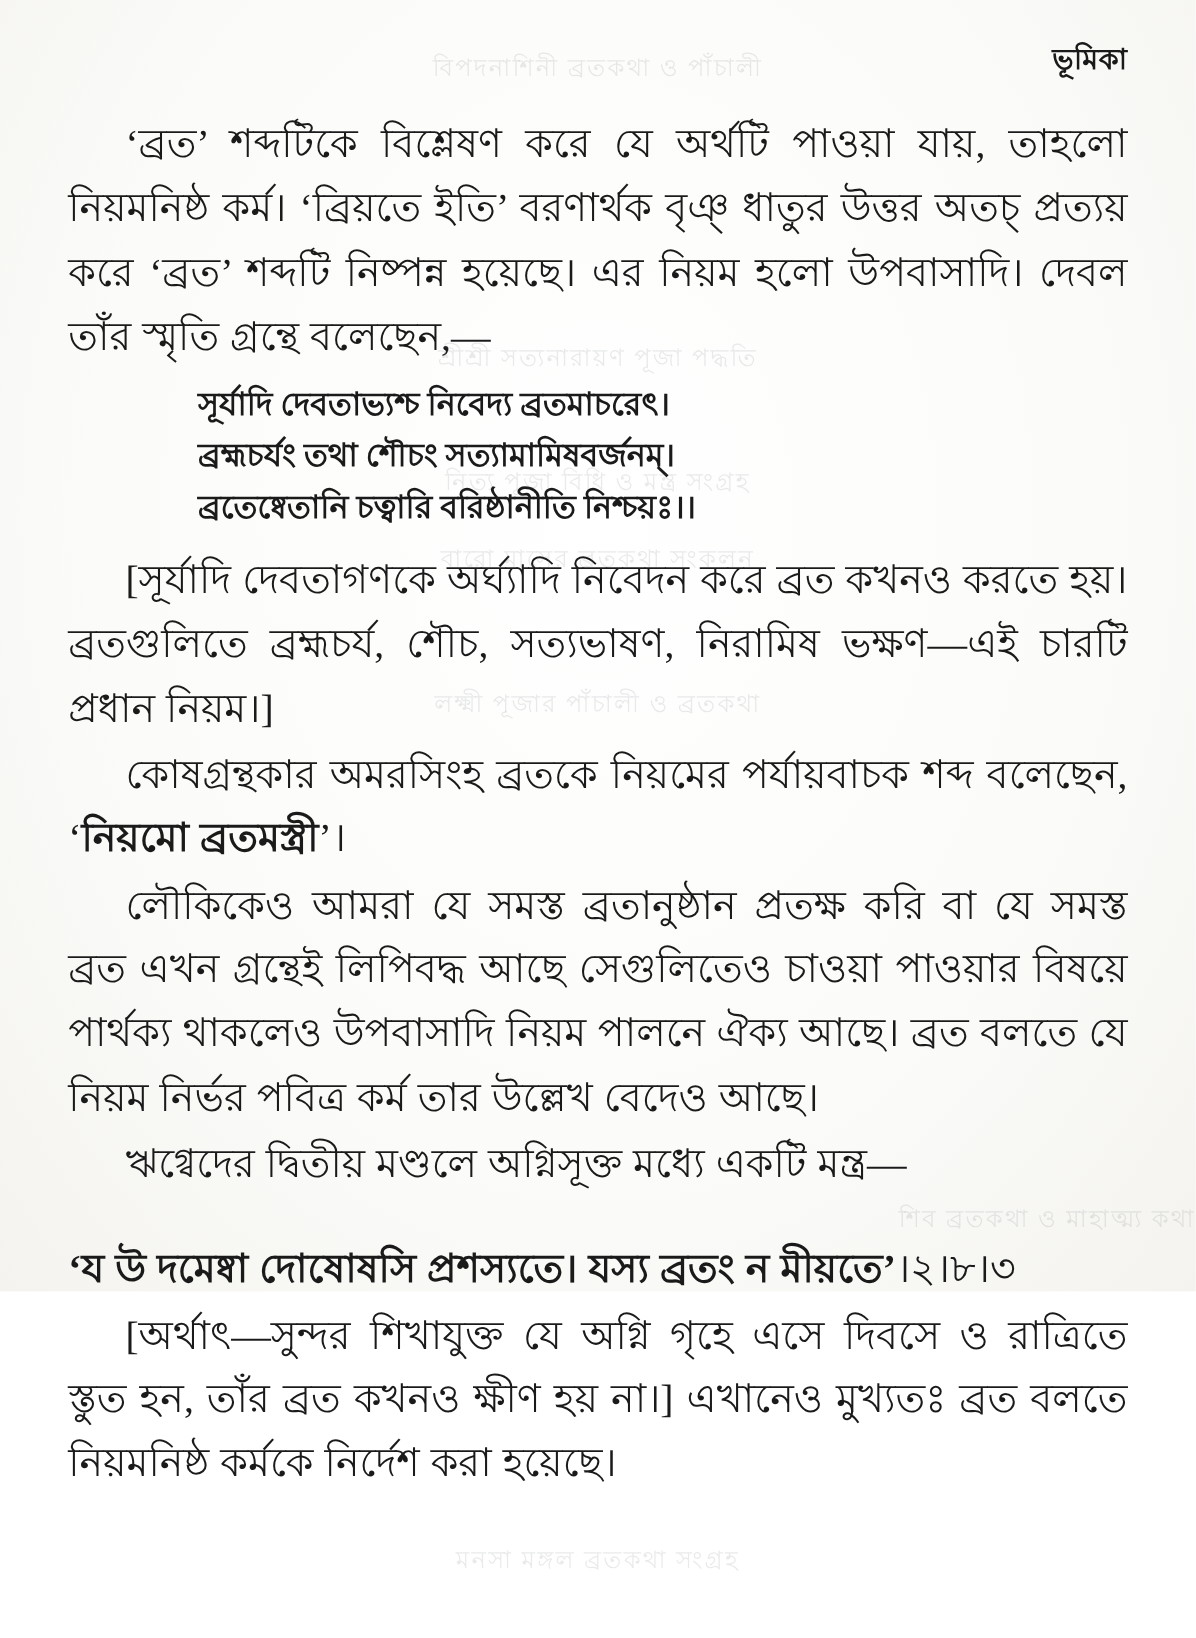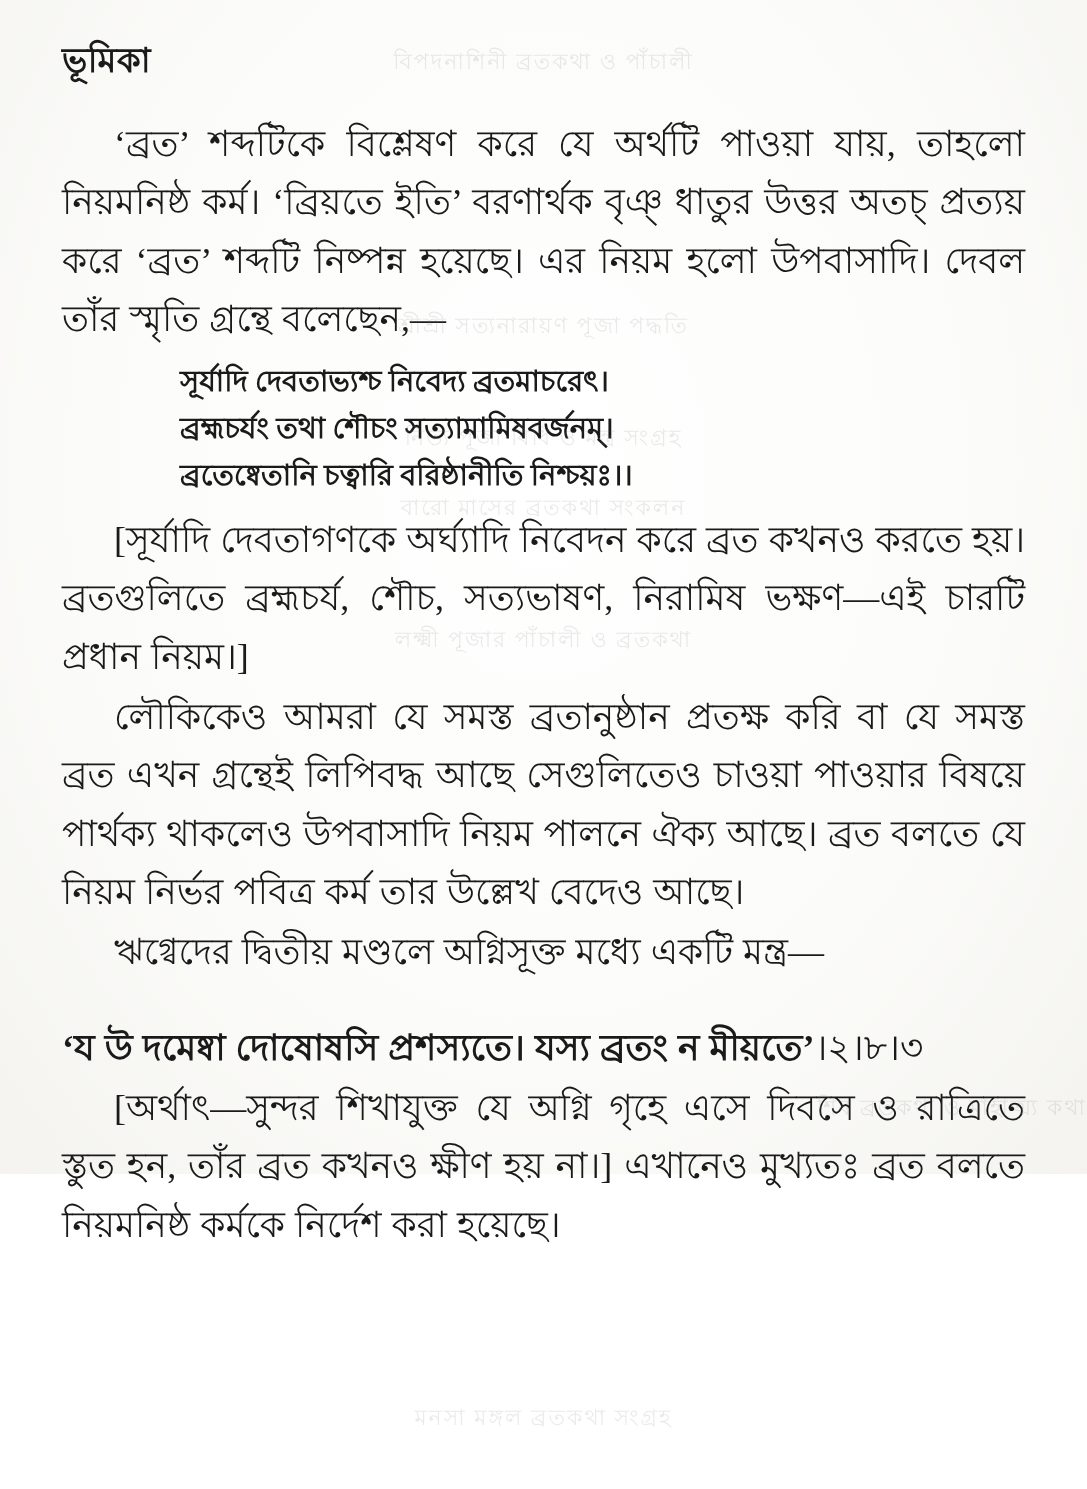--- a/index.html
+++ b/index.html
@@ -39,22 +39,22 @@
   .ghost.g1 { top: 44px; }
   .ghost.g2 { top: 308px; }
   .ghost.g3 { top: 420px; }
   .ghost.g4 { top: 490px; }
   .ghost.g5 { top: 622px; }
   .ghost.g6 { top: 800px; }
   .ghost.g7 { top: 1090px; text-align: right; }
   .ghost.g8 { top: 1400px; }
 
   .doc-title {
-    text-align: left;
-    font-size: 34px;
+    text-align: right;
+    font-size: 26px;
     font-weight: 700;
     margin: 4px 0 24px 0;
     letter-spacing: 0.5px;
   }
   p.para {
     margin: 0 0 2px 0;
     font-size: 36px;
     line-height: 1.62;
     text-align: justify;
     text-justify: inter-word;
@@ -91,20 +91,21 @@
   <p class="para">‘ব্রত’ শব্দটিকে বিশ্লেষণ করে যে অর্থটি পাওয়া যায়, তাহলো নিয়মনিষ্ঠ কর্ম। ‘ব্রিয়তে ইতি’ বরণার্থক বৃঞ্ ধাতুর উত্তর অতচ্ প্রত্যয় করে ‘ব্রত’ শব্দটি নিষ্পন্ন হয়েছে। এর নিয়ম হলো উপবাসাদি। দেবল তাঁর স্মৃতি গ্রন্থে বলেছেন,—</p>
 
   <div class="verse">
     <div>সূর্যাদি দেবতাভ্যশ্চ নিবেদ্য ব্রতমাচরেৎ।</div>
     <div>ব্রহ্মচর্যং তথা শৌচং সত্যামামিষবর্জনম্।</div>
     <div>ব্রতেষ্বেতানি চত্বারি বরিষ্ঠানীতি নিশ্চয়ঃ।।</div>
   </div>
 
   <p class="para">[সূর্যাদি দেবতাগণকে অর্ঘ্যাদি নিবেদন করে ব্রত কখনও করতে হয়। ব্রতগুলিতে ব্রহ্মচর্য, শৌচ, সত্যভাষণ, নিরামিষ ভক্ষণ—এই চারটি প্রধান নিয়ম।]</p>
 
+  <p class="para"><span>কোষগ্রন্থকার অমরসিংহ ব্রতকে নিয়মের পর্যায়বাচক শব্দ বলেছেন, ‘</span><span class="bold">নিয়মো ব্রতমস্ত্রী</span><span>’।</span></p>
 
   <p class="para">লৌকিকেও আমরা যে সমস্ত ব্রতানুষ্ঠান প্রতক্ষ করি বা যে সমস্ত ব্রত এখন গ্রন্থেই লিপিবদ্ধ আছে সেগুলিতেও চাওয়া পাওয়ার বিষয়ে পার্থক্য থাকলেও উপবাসাদি নিয়ম পালনে ঐক্য আছে। ব্রত বলতে যে নিয়ম নির্ভর পবিত্র কর্ম তার উল্লেখ বেদেও আছে।</p>
 
   <p class="para">ঋগ্বেদের দ্বিতীয় মণ্ডলে অগ্নিসূক্ত মধ্যে একটি মন্ত্র—</p>
 
   <p class="para noindent"><span class="bold">‘য উ দমেষ্বা দোষোষসি প্রশস্যতে। যস্য ব্রতং ন মীয়তে’</span><span>।২।৮।৩</span></p>
 
   <p class="para">[অর্থাৎ—সুন্দর শিখাযুক্ত যে অগ্নি গৃহে এসে দিবসে ও রাত্রিতে স্তুত হন, তাঁর ব্রত কখনও ক্ষীণ হয় না।] এখানেও মুখ্যতঃ ব্রত বলতে নিয়মনিষ্ঠ কর্মকে নির্দেশ করা হয়েছে।</p>
 
 </div>

